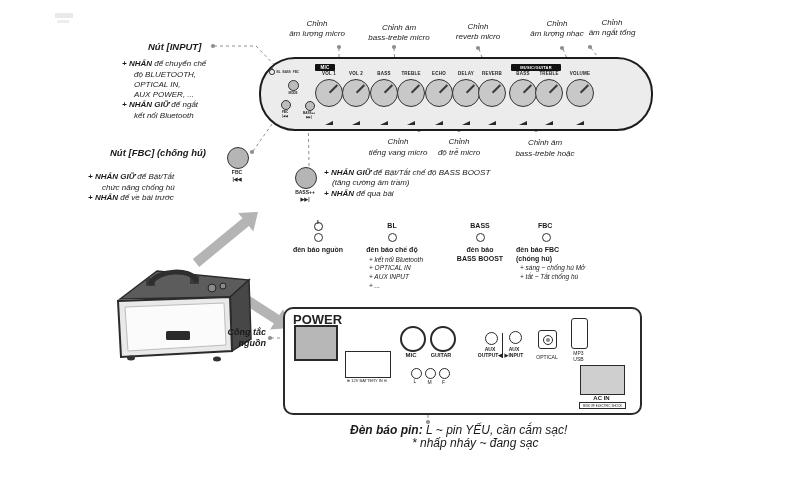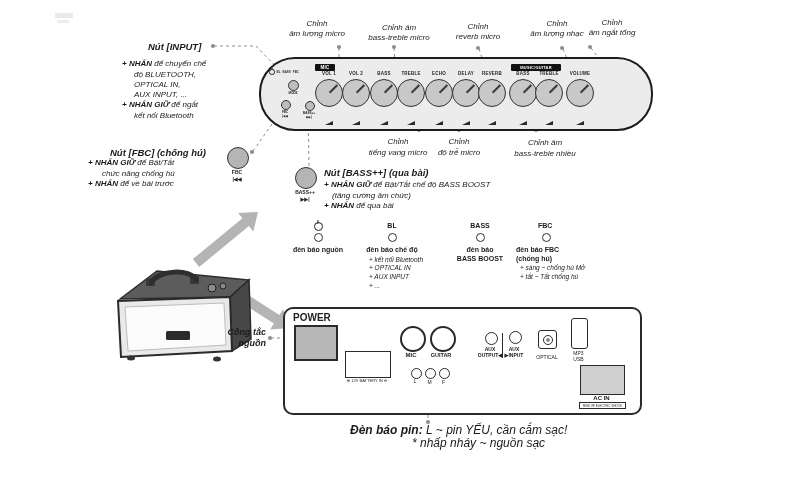--- a/index.html
+++ b/index.html
@@ -161,21 +161,21 @@
 <div class="bl2" style="left:348px;top:137px">
   <div>Chỉnh</div>
   <div>tiếng vang micro</div>
 </div>
 <div class="bl2" style="left:409px;top:137px">
   <div>Chỉnh</div>
   <div>độ trễ micro</div>
 </div>
 <div class="bl2" style="left:495px;top:138px">
   <div>Chỉnh âm</div>
-  <div>bass-treble nhiều</div>
+  <div>bass-treble hoặc</div>
 </div>
 
 <div id="panel">
   <div class="leds">
     <span class="pico s"></span>
     <span>BL</span>
     <span>BASS</span>
     <span>FBC</span>
   </div>
   <div class="tag" style="left:54px;width:16px">MIC</div>
@@ -262,42 +262,41 @@
       </div>
       <i class="wg"></i>
     </div>
 </div>
 
 <div class="cblock" style="left:122px;top:42px;width:130px">
   <div class="ttl" style="padding-left:26px">Nút [INPUT]</div>
   <div class="ln"><span class="b">+ NHẤN</span><span> để chuyển chế</span></div>
   <div class="ln ind"><span>độ BLUETOOTH,</span></div>
   <div class="ln ind"><span>OPTICAL IN,</span></div>
-  <div class="ln ind"><span>AUX INPUT, ...</span></div>
+  <div class="ln ind"><span>AUX POWER, ...</span></div>
   <div class="ln"><span class="b">+ NHẤN GIỮ</span><span> để ngắt</span></div>
   <div class="ln ind"><span>kết nối Bluetooth</span></div>
 </div>
 
 <div class="cblock" style="left:88px;top:148px;width:140px">
-  <div class="ttl" style="padding-left:22px;margin-bottom:0">Nút [FBC] (chống hú)</div>
+  <div class="ttl" style="padding-left:22px;margin-bottom:14px">Nút [FBC] (chống hú)</div>
   <div class="ln"><span class="b">+ NHẤN GIỮ</span><span> để Bật/Tắt</span></div>
   <div class="ln ind" style="padding-left:14px"><span>chức năng chống hú</span></div>
   <div class="ln"><span class="b">+ NHẤN</span><span> để về bài trước</span></div>
 </div>
 <div class="cbtn" style="left:227px;top:147px"></div>
 <div class="cbl" style="left:225px;top:169px;width:24px">FBC</div>
 <div class="cbl" style="left:225px;top:176px;width:24px">|◀◀</div>
 
 <div class="cbtn" style="left:295px;top:167px"></div>
 <div class="cbl" style="left:290px;top:189px;width:30px">BASS++</div>
 <div class="cbl" style="left:290px;top:196px;width:30px">▶▶|</div>
 <div class="cblock" style="left:324px;top:168px;width:240px">
-  <div class="ttl" style="margin-bottom:2px">Nút [BASS++] (qua bài)</div>
   <div class="ln"><span class="b">+ NHẤN GIỮ</span><span> để Bật/Tắt chế độ BASS BOOST</span></div>
-  <div class="ln ind" style="padding-left:8px"><span>(tăng cường âm chức)</span></div>
+  <div class="ln ind" style="padding-left:8px"><span>(tăng cường âm trầm)</span></div>
   <div class="ln"><span class="b">+ NHẤN</span><span> để qua bài</span></div>
 </div>
 
 <div class="lcol" style="left:283px;width:70px">
   <div class="lsym"><span class="pico"></span></div>
   <div class="lcirc"></div>
   <div class="lname">đèn báo nguồn</div>
 </div>
 <div class="lcol" style="left:355px;width:74px">
   <div class="lsym">BL</div>
@@ -326,21 +325,21 @@
     <div>+ tắt ~ Tắt chống hú</div>
   </div>
 </div>
 
 <div class="abs bd it" style="left:200px;top:327px;width:66px;text-align:right;font-size:9px;line-height:11px">
   <div>Công tắc</div>
   <div>nguồn</div>
 </div>
 
 <div id="rear">
-  <div class="lab bd" style="left:8px;top:3px;font-size:10px;width:42px;text-align:left">POWER</div>
+  <div class="lab bd" style="left:8px;top:3px;font-size:13px;width:42px;text-align:left">POWER</div>
   <div class="abs" style="left:9px;top:16px;width:40px;height:32px;background:#b7b7b7;border:2px solid #2a2a2a"></div>
 
   <div class="abs" style="left:60px;top:42px;width:44px;height:25px;border:1.5px solid #2a2a2a"></div>
   <div class="lab" style="left:48px;top:69px;width:68px;font-size:4px">⊕ 12V BATTERY IN ⊖</div>
 
   <div class="jack" style="left:115px;top:17px;width:22px;height:22px;border:2px solid #2a2a2a"></div>
   <div class="lab bd" style="left:106px;top:43px;width:40px;font-size:6px">MIC</div>
   <div class="jack" style="left:145px;top:17px;width:22px;height:22px;border:2px solid #2a2a2a"></div>
   <div class="lab bd" style="left:136px;top:43px;width:40px;font-size:5.5px">GUITAR</div>
 
@@ -368,14 +367,14 @@
   <div class="lab" style="left:283.5px;top:41px;width:20px;font-size:5px">MP3</div>
   <div class="lab" style="left:283.5px;top:47px;width:20px;font-size:5px">USB</div>
 
   <div class="abs" style="left:295px;top:56px;width:43px;height:28px;background:#cfcfcf;border:1.5px solid #2a2a2a"></div>
   <div class="lab bd" style="left:295px;top:86px;width:43px;font-size:6px">AC IN</div>
   <div class="lab" style="left:294px;top:93px;width:45px;font-size:3px;border:.5px solid #2a2a2a;padding:.5px 0">RISK OF ELECTRIC SHOCK</div>
 </div>
 
 <div class="abs it" style="left:350px;top:424px;width:270px;font-size:12px;line-height:13px">
   <div><span class="bd">Đèn báo pin:</span> <span>L ~ pin YẾU, cần cắm sạc!</span></div>
-  <div style="padding-left:62px">* nhấp nháy ~ nguồn sạc</div>
+  <div style="padding-left:62px">* nhấp nháy ~ đang sạc</div>
 </div>
 
 </body></html>

